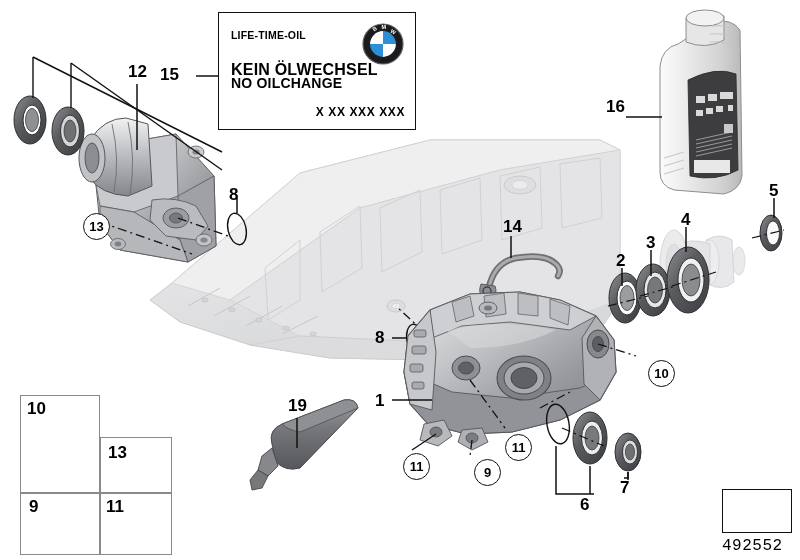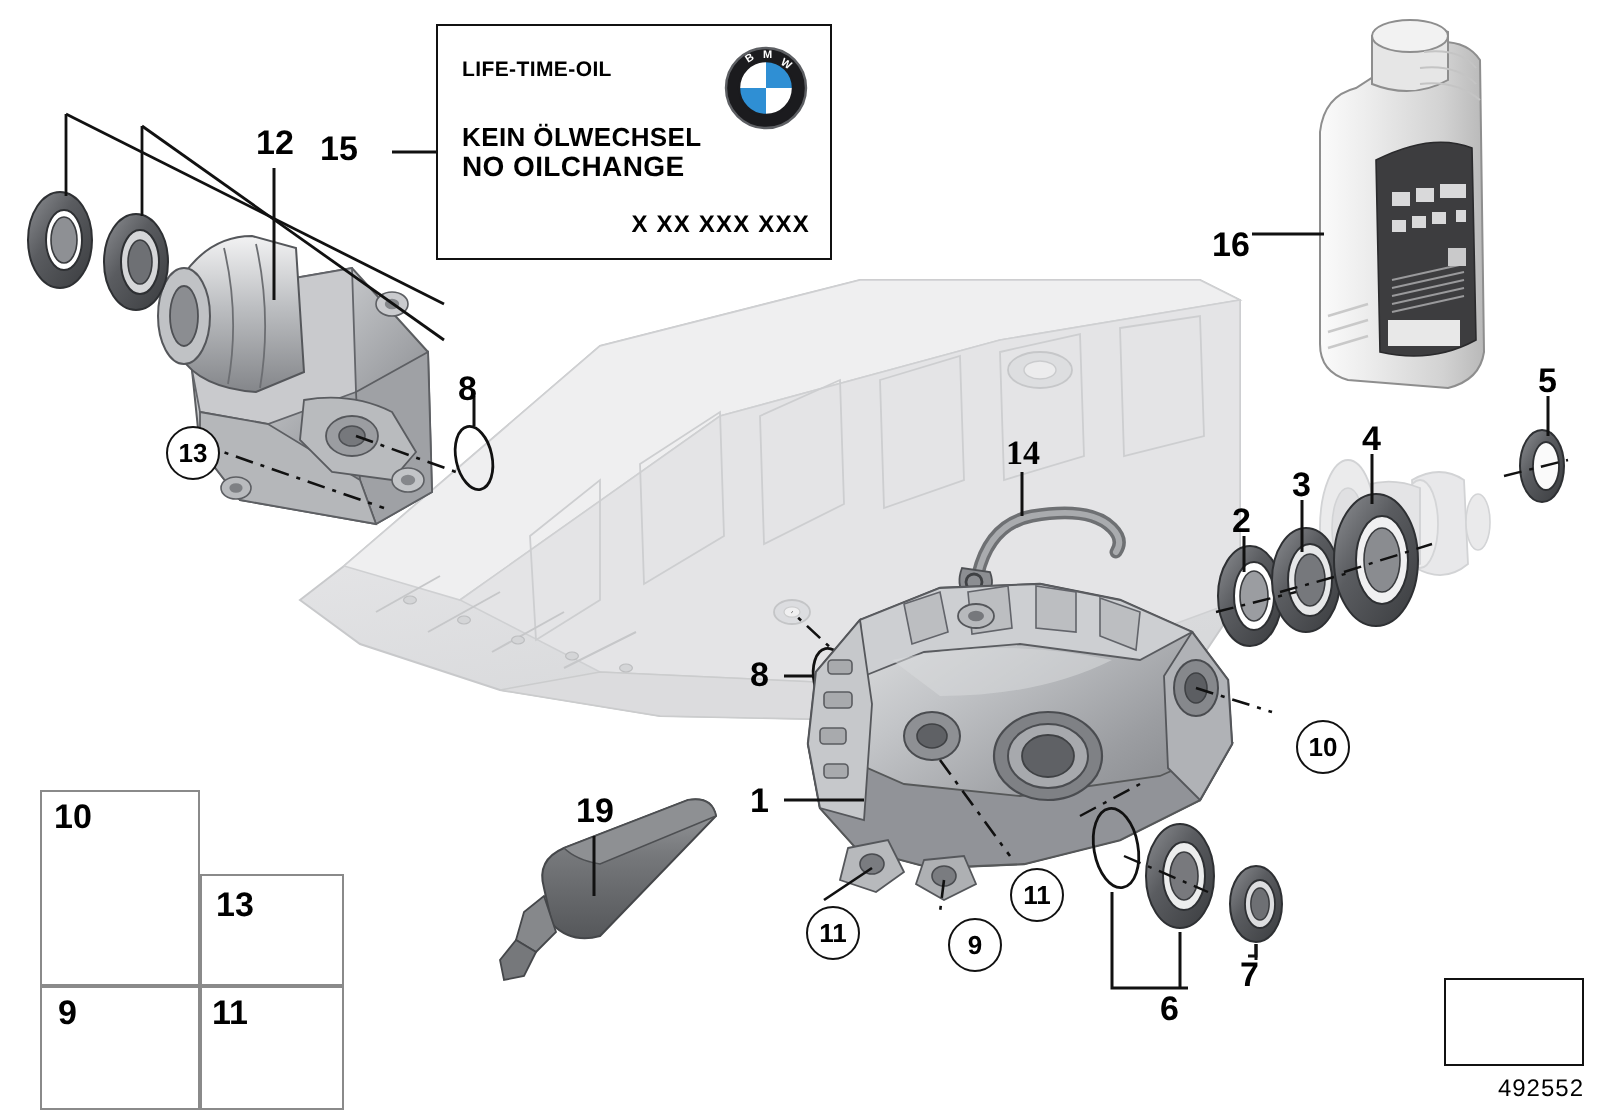--- a/index.html
+++ b/index.html
@@ -8,31 +8,31 @@
   #stage{position:absolute;inset:0;width:800px;height:560px;}
   .callout{position:absolute;font-weight:bold;font-size:17px;line-height:1;
            color:#000;white-space:nowrap;}
   .circnum{position:absolute;width:25px;height:25px;border:1.6px solid #111;
            border-radius:50%;background:#fff;display:flex;align-items:center;
            justify-content:center;font-weight:bold;font-size:13px;}
   .lbl-card{position:absolute;left:218px;top:12px;width:198px;height:118px;
             background:#fff;border:1.6px solid #111;box-sizing:border-box;}
   .lbl-t1{position:absolute;left:12px;top:16px;font-size:10.5px;font-weight:bold;
           letter-spacing:.2px;}
-  .lbl-t2{position:absolute;left:12px;top:48px;font-size:13px;font-weight:bold;
+  .lbl-t2{position:absolute;left:12px;top:48px;font-size:16px;font-weight:bold;
           letter-spacing:.2px;}
   .lbl-t3{position:absolute;left:12px;top:62px;font-size:14px;font-weight:bold;
           letter-spacing:.2px;}
   .lbl-code{position:absolute;right:10px;bottom:10px;font-size:12px;
             font-weight:bold;letter-spacing:.6px;margin-top:32px;}
   .roundel{position:absolute;right:11px;top:10px;width:42px;height:42px;}
   .dirbox{position:absolute;left:722px;top:489px;width:70px;height:44px;
           border:1.6px solid #111;background:#fff;box-sizing:border-box;}
-  .drawno{position:absolute;left:722px;top:537px;width:70px;text-align:right;
-          font-size:12px;letter-spacing:.5px;}
+  .drawno{position:absolute;left:722px;top:537px;width:70px;text-align:left;
+          font-size:16px;letter-spacing:.5px;font-family:Liberation Mono, monospace;}
   .legendbox{position:absolute;border:1.2px solid #8a8a8a;box-sizing:border-box;
              background:#fff;}
   .legnum{position:absolute;font-weight:bold;font-size:17px;}
 </style>
 </head>
 <body>
 
 <div id="stage">
 
   <svg width="800" height="560" viewBox="0 0 800 560" style="position:absolute;left:0;top:0;">
@@ -431,22 +431,22 @@
 
   <div class="legnum" style="left:27px;top:399px;">10</div>
   <div class="legnum" style="left:108px;top:443px;">13</div>
   <div class="legnum" style="left:29px;top:497px;">9</div>
   <div class="legnum" style="left:106px;top:497px;">11</div>
 
   <div class="callout" style="left:128px;top:63px;">12</div>
   <div class="callout" style="left:160px;top:66px;">15</div>
   <div class="callout" style="left:229px;top:186px;">8</div>
   <div class="callout" style="left:375px;top:329px;">8</div>
-  <div class="callout" style="left:503px;top:218px;font-family:Liberation Serif, serif;">14</div>
-  <div class="callout" style="left:606px;top:114px;">16</div>
+  <div class="callout" style="left:503px;top:218px;">14</div>
+  <div class="callout" style="left:606px;top:98px;">16</div>
   <div class="callout" style="left:769px;top:182px;">5</div>
   <div class="callout" style="left:681px;top:211px;">4</div>
   <div class="callout" style="left:646px;top:234px;">3</div>
   <div class="callout" style="left:616px;top:252px;">2</div>
   <div class="callout" style="left:375px;top:392px;">1</div>
   <div class="callout" style="left:288px;top:397px;">19</div>
   <div class="callout" style="left:580px;top:496px;">6</div>
   <div class="callout" style="left:620px;top:479px;">7</div>
 
   <div class="circnum" style="left:83px;top:213px;">13</div>

